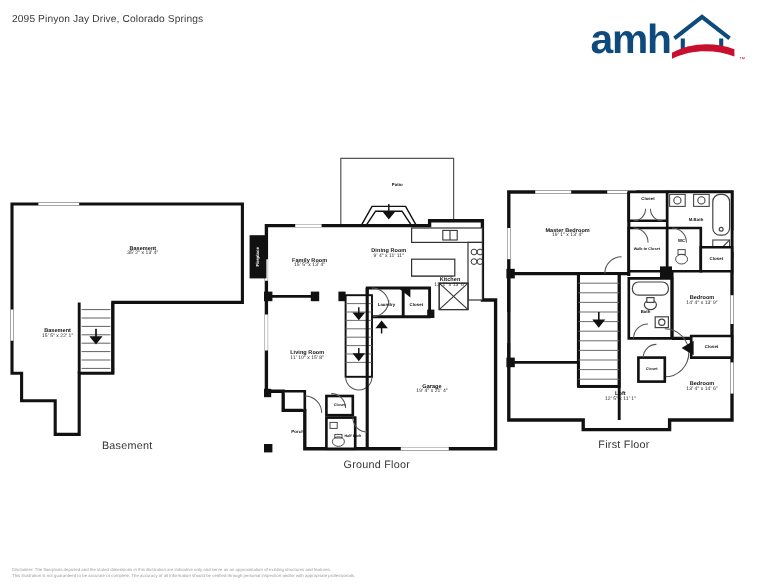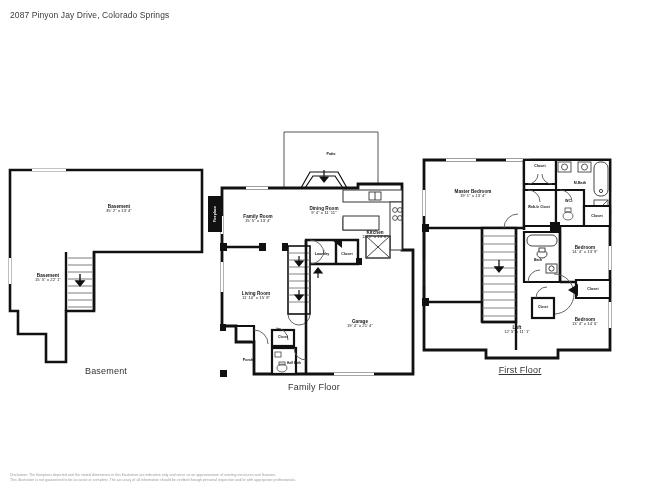--- a/index.html
+++ b/index.html
@@ -44,22 +44,37 @@
     position:absolute;left:10px;bottom:4px;width:420px;
     font-size:3.6px;color:#9a9a9a;line-height:1.55;letter-spacing:.02px;
   }
   #footer p{margin:0;}
 </style>
 </head>
 <body>
 
 <div id="header">
 
-  <div id="address-title">2087 Pinyon Jay Drive, Colorado Springs</div>
-
+  <div id="address-title">2095 Pinyon Jay Drive, Colorado Springs</div>
+
+  <div id="logo">
+    <svg viewBox="0 0 148 46" xmlns="http://www.w3.org/2000/svg" aria-hidden="true">
+
+      <text x="2" y="36" font-family="Liberation Sans, sans-serif" font-size="34" font-weight="bold" fill="#0e4b7c" letter-spacing="-1">amh</text>
+
+      <g fill="none" stroke="#0e4b7c" stroke-width="3.4" stroke-linejoin="miter">
+        <path d="M72 24 L95 6 L118 24"></path>
+        <path d="M79 24 L79 33"></path>
+        <path d="M111 24 L111 33"></path>
+      </g>
+
+      <path d="M70 36 C86 27, 106 27, 122 33 L122 39 C106 33, 86 33, 70 41 Z" fill="#c8102e"></path>
+      <text x="126" y="43" font-family="Liberation Sans, sans-serif" font-size="5" fill="#c8102e">™</text>
+    </svg>
+  </div>
 </div>
 
 <div id="stage">
 
   <div class="plan" id="plan-basement" style="left:6px;top:104px;width:200px;height:215px;">
     <svg width="200" height="200" viewBox="0 0 200 200" xmlns="http://www.w3.org/2000/svg">
       <g fill="#ffffff" stroke="#111111" stroke-width="2.6" stroke-linejoin="miter">
         <path d="M4 4 L196 4 L196 86 L88 86 L88 145 L60 145 L60 168 L60 196 L40 196
                  L40 168 L12 168 L12 145 L4 145 Z"></path>
       </g>
@@ -271,21 +286,21 @@
     <div class="rlabel mini" style="left:88px;top:234px;">
       <span class="rname">Half Bath</span>
     </div>
     <div class="rlabel tiny" style="left:42px;top:230px;">
       <span class="rname">Porch</span>
     </div>
     <div class="rlabel vert" style="left:9px;top:84px;">
       <span class="rname">Fireplace</span>
     </div>
 
-    <div class="plan-caption" style="left:48px;top:252px;width:120px;">Family Floor</div>
+    <div class="plan-caption" style="left:48px;top:252px;width:120px;">Ground Floor</div>
   </div>
 
   <div class="plan" id="plan-first" style="left:420px;top:88px;width:200px;height:230px;">
     <svg width="200" height="215" viewBox="0 0 200 215" xmlns="http://www.w3.org/2000/svg">
 
       <g fill="#ffffff" stroke="#111111" stroke-width="2.8" stroke-linejoin="miter">
         <path d="M4 10 L190 10 L190 200 L138 200 L138 208 L66 208 L66 200 L4 200 Z"></path>
       </g>
 
       <g stroke="#ffffff" stroke-width="2.4">
@@ -461,21 +476,21 @@
     </div>
     <div class="rlabel" style="left:165px;top:172px;">
       <span class="rname">Bedroom</span>
       <span class="rdim">13' 4" x 14' 6"</span>
     </div>
     <div class="rlabel" style="left:97px;top:180px;">
       <span class="rname">Loft</span>
       <span class="rdim">12' 5" x 11' 1"</span>
     </div>
 
-    <div class="plan-caption" style="left:40px;top:215px;width:120px;text-decoration:underline;">First Floor</div>
+    <div class="plan-caption" style="left:40px;top:215px;width:120px;">First Floor</div>
   </div>
 
 </div>
 
 <div id="footer">
   <p>Disclaimer: The floorplans depicted and the stated dimensions in this illustration are indicative only and serve as an approximation of existing structures and features.</p>
   <p>This illustration is not guaranteed to be accurate or complete. The accuracy of all information should be verified through personal inspection and/or with appropriate professionals.</p>
 </div>
 
 </body></html>

